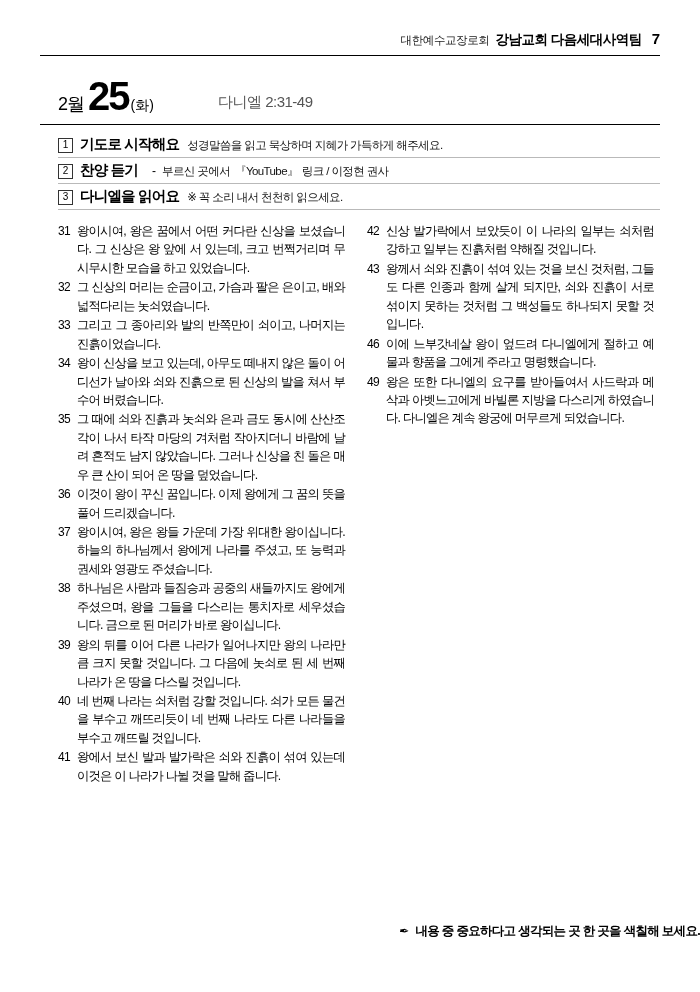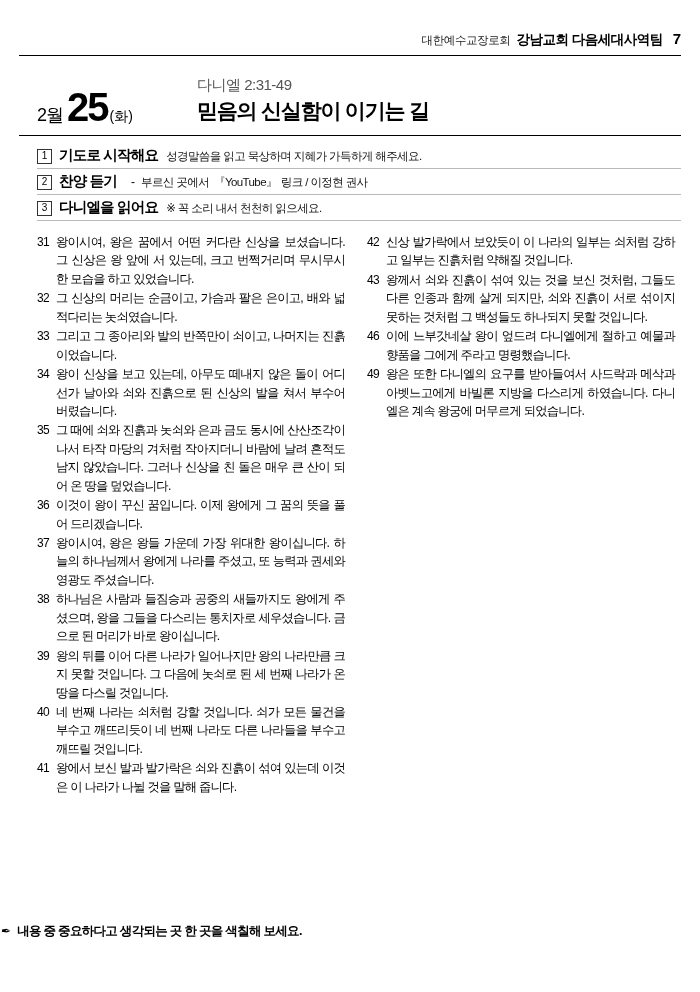--- a/index.html
+++ b/index.html
@@ -13,21 +13,21 @@
     font-family: "Liberation Sans", "DejaVu Sans", sans-serif;
     color: #000;
     position: relative;
     overflow: hidden;
   }
   .page {
     position: relative;
     width: 700px;
     height: 992px;
     box-sizing: border-box;
-    padding: 0 19px;
+    padding: 0 40px;
   }
 
   
   .header {
     padding-top: 30px;
     display: flex;
     align-items: baseline;
     justify-content: flex-end;
     gap: 6px;
   }
@@ -170,21 +170,21 @@
     text-align: justify;
     text-justify: inter-character;
   }
 
   
   .footer-note {
     position: absolute;
     left: 1px;
     right: 0;
     bottom: 52px;
-    text-align: left;
+    text-align: right;
     font-size: 12.5px;
     letter-spacing: -0.7px;
     font-weight: bold;
   }
   .footer-note .pen {
     font-size: 12px;
     margin-right: 4px;
   }
 </style>
 </head>
@@ -200,21 +200,20 @@
   <div class="header-rule"></div>
 
   <div class="title-block">
     <div class="date-wrap">
       <span class="date-month">2월</span>
       <span class="date-day">25</span>
       <span class="date-dow">(화)</span>
     </div>
     <div class="title-right">
       <div class="passage">다니엘 2:31-49</div>
-      <div class="sermon-title">믿음의 신실함이 이기는 길</div>
     </div>
   </div>
   <div class="title-rule"></div>
 
   <div class="steps">
 
     <div class="step">
       <span class="step-num">1</span>
       <span class="step-title">기도로 시작해요</span>
       <span class="step-sub">성경말씀을 읽고 묵상하며 지혜가 가득하게 해주세요.</span>

